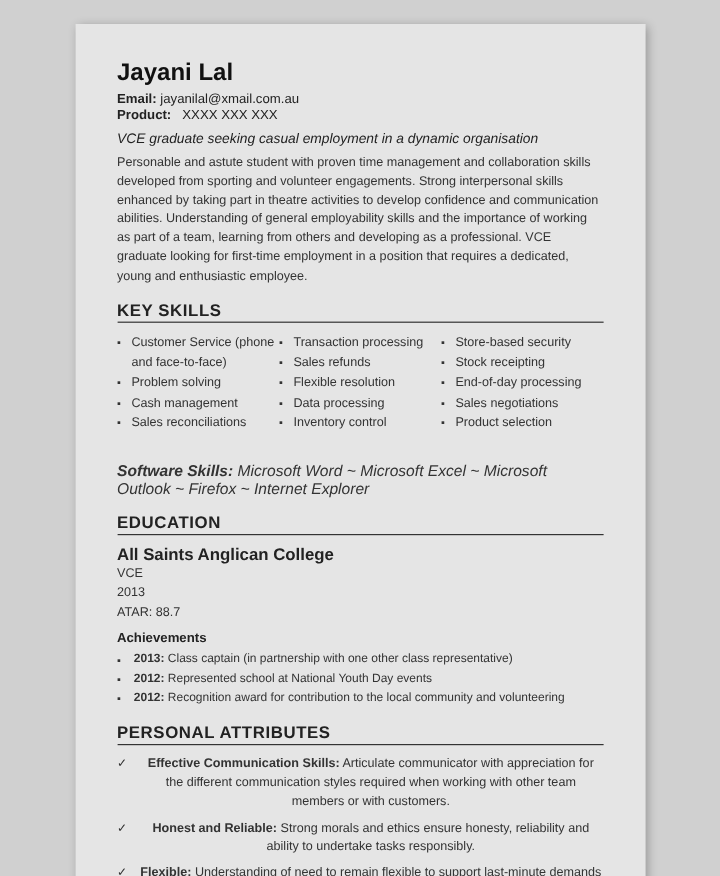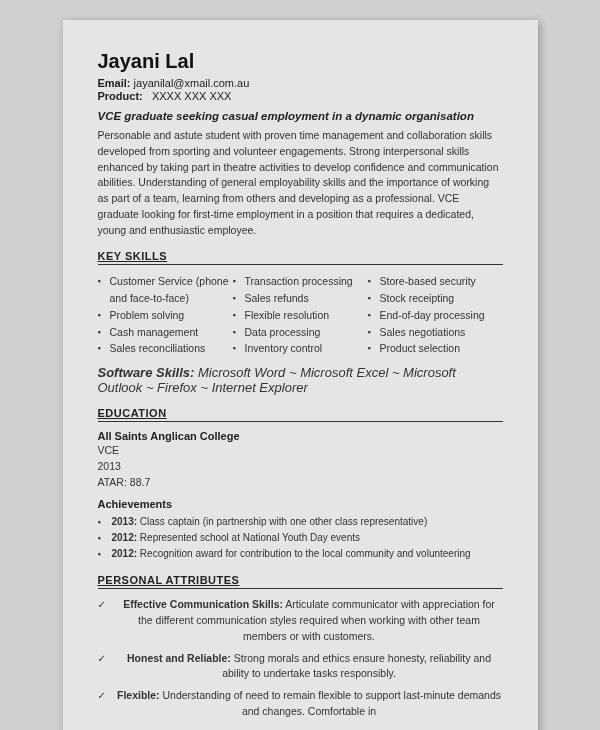--- a/index.html
+++ b/index.html
@@ -33,46 +33,45 @@
     .contact-line {
       font-size: 11px;
       margin-bottom: 1px;
     }
     .contact-line strong {
       font-weight: bold;
       text-align: center;
     }
     .tagline {
       font-style: italic;
-      font-weight: bold;
+      font-weight: normal;
       font-size: 11.5px;
       margin: 8px 0 6px 0;
     }
     .summary {
       font-size: 10.5px;
       line-height: 1.5;
       margin-bottom: 12px;
       color: #333;
     }
     .section-title {
-      font-size: 11px;
+      font-size: 14px;
       font-weight: bold;
       text-transform: uppercase;
       letter-spacing: 0.5px;
       border-bottom: 1.5px solid #333;
       padding-bottom: 2px;
       margin-bottom: 8px;
       margin-top: 12px;
-      text-decoration: underline;
     }
     .skills-grid {
       display: grid;
       grid-template-columns: 1fr 1fr 1fr;
       gap: 0;
-      margin-bottom: 8px;
+      margin-bottom: 24px;
     }
     .skills-col ul {
       list-style: none;
       padding: 0;
     }
     .skills-col ul li {
       font-size: 10.5px;
       line-height: 1.6;
       padding-left: 12px;
       position: relative;
@@ -89,21 +88,21 @@
       font-size: 13px;
       margin-bottom: 4px;
       color: #333;
       font-style: italic;
     }
     .software-line strong {
       font-weight: bold;
     }
     .edu-school {
       font-weight: bold;
-      font-size: 11px;
+      font-size: 14px;
       margin-bottom: 1px;
     }
     .edu-detail {
       font-size: 10.5px;
       line-height: 1.5;
       color: #333;
     }
     .achievements-title {
       font-weight: bold;
       font-size: 11px;

